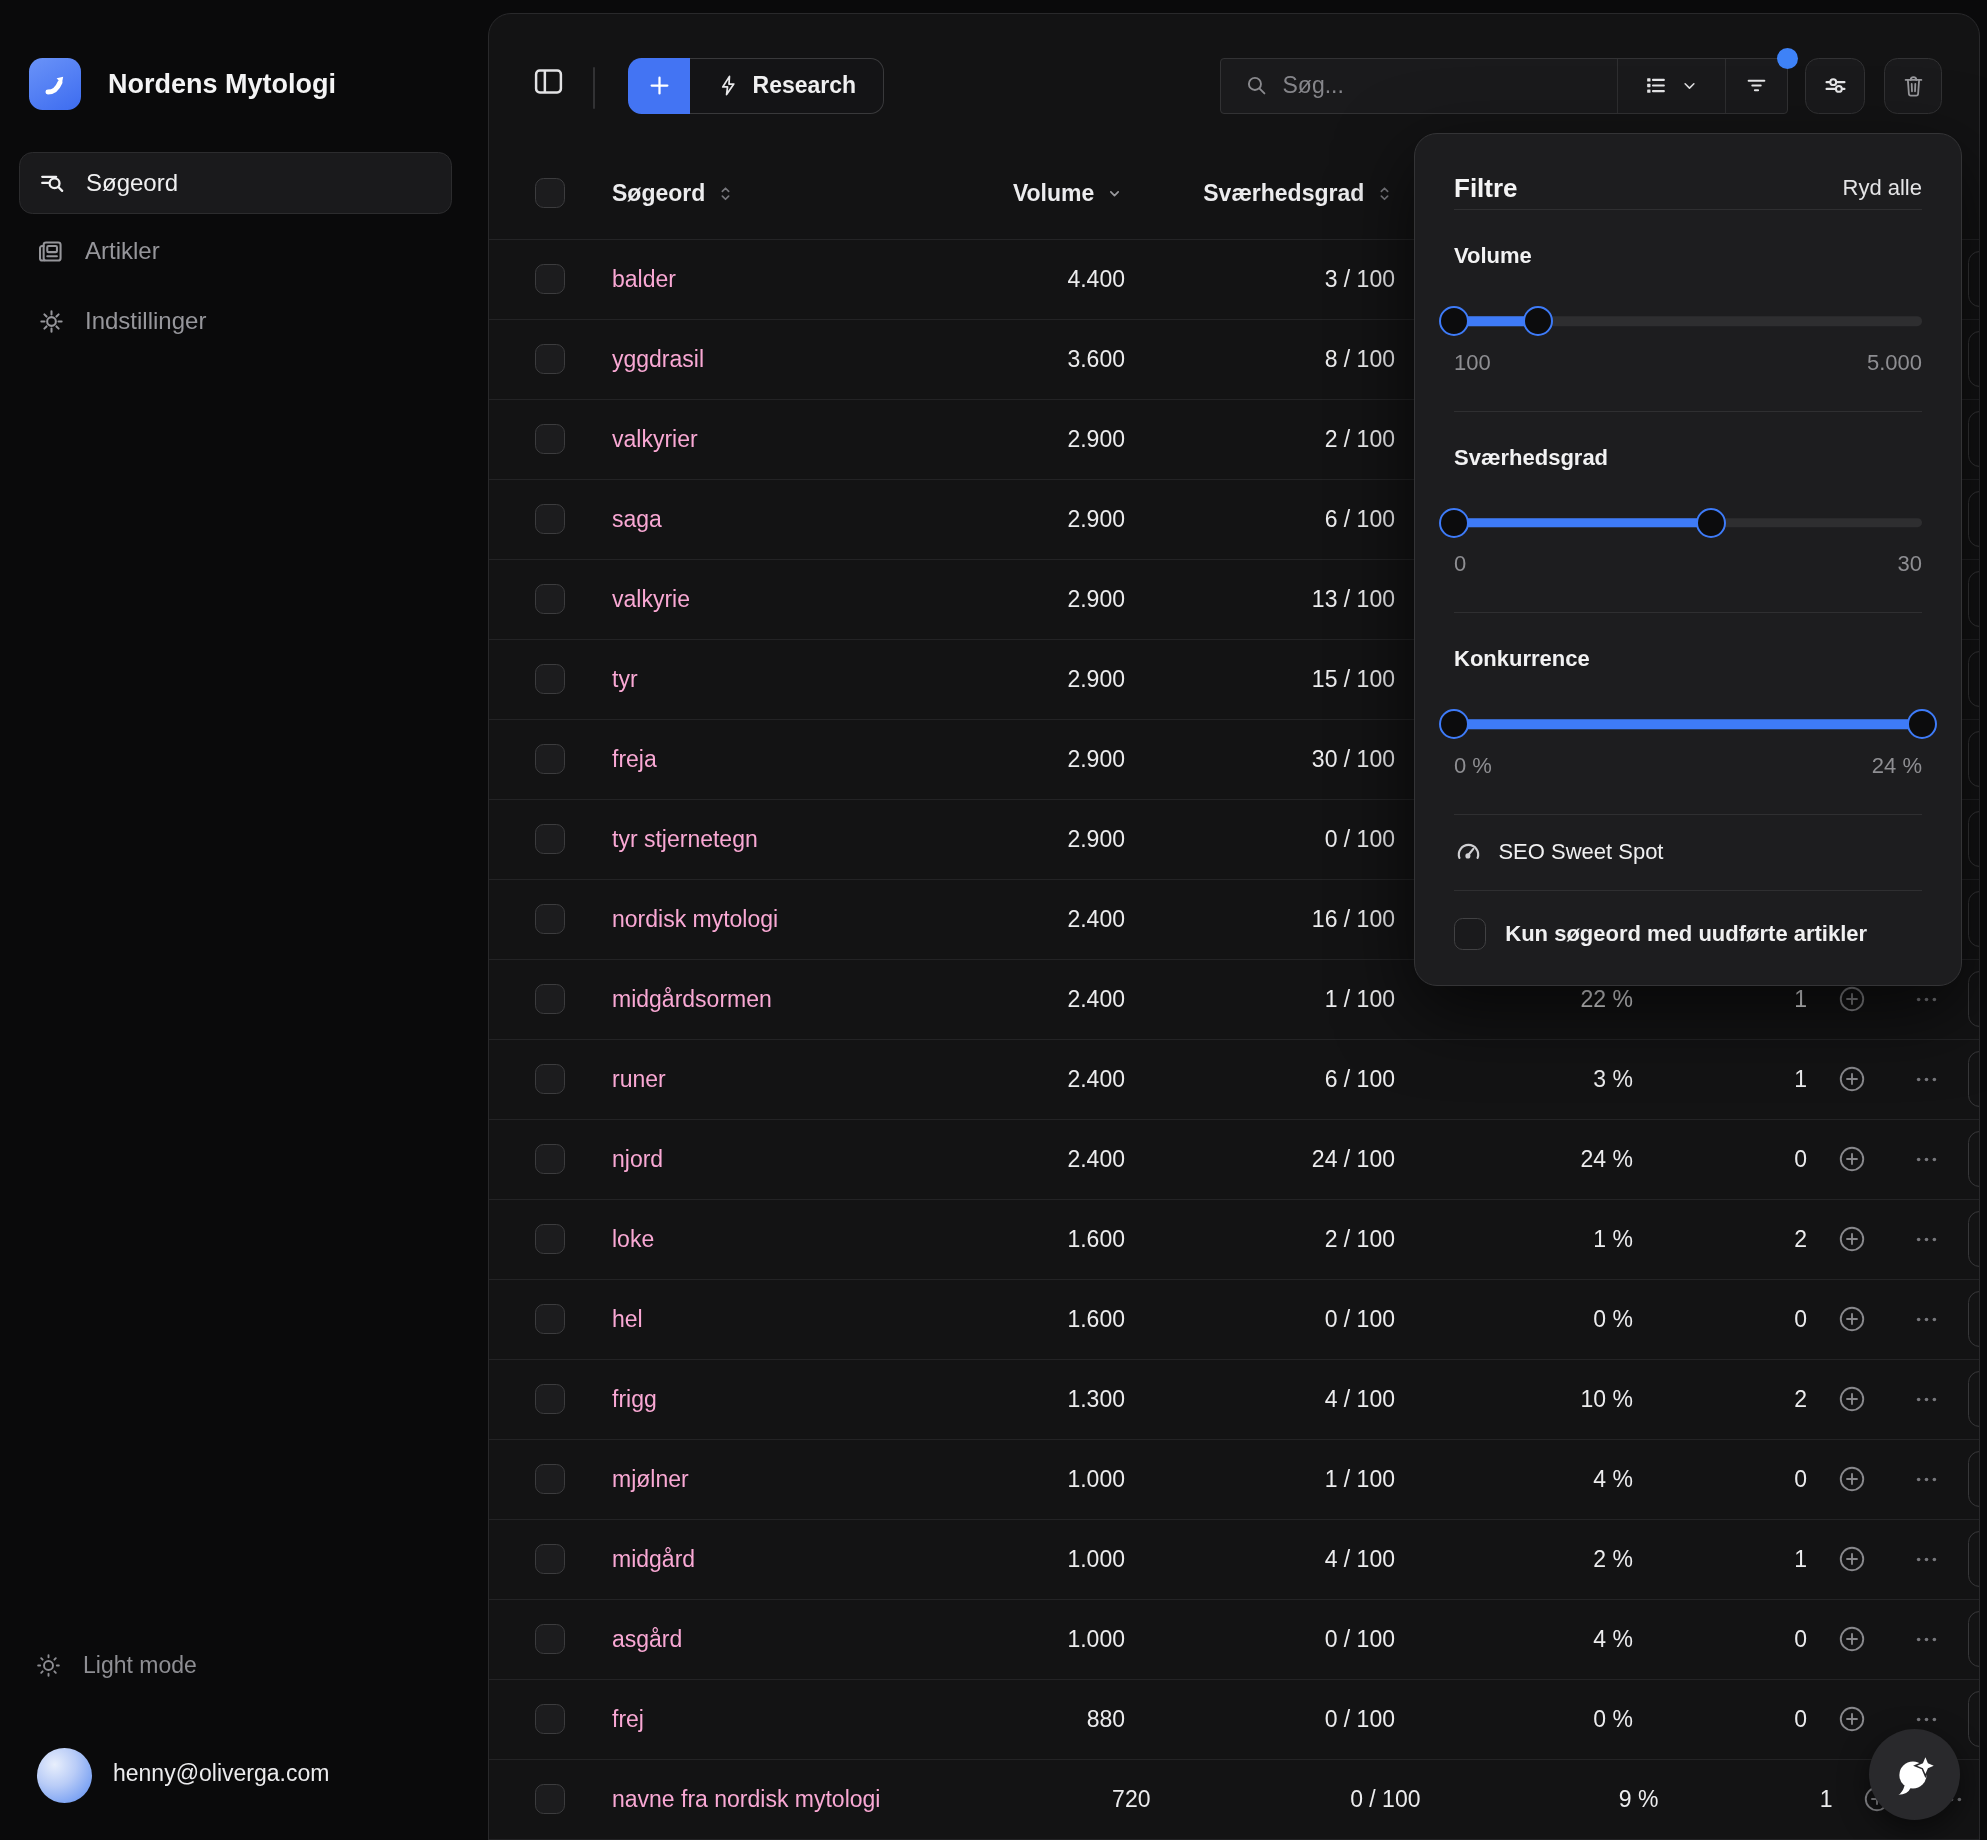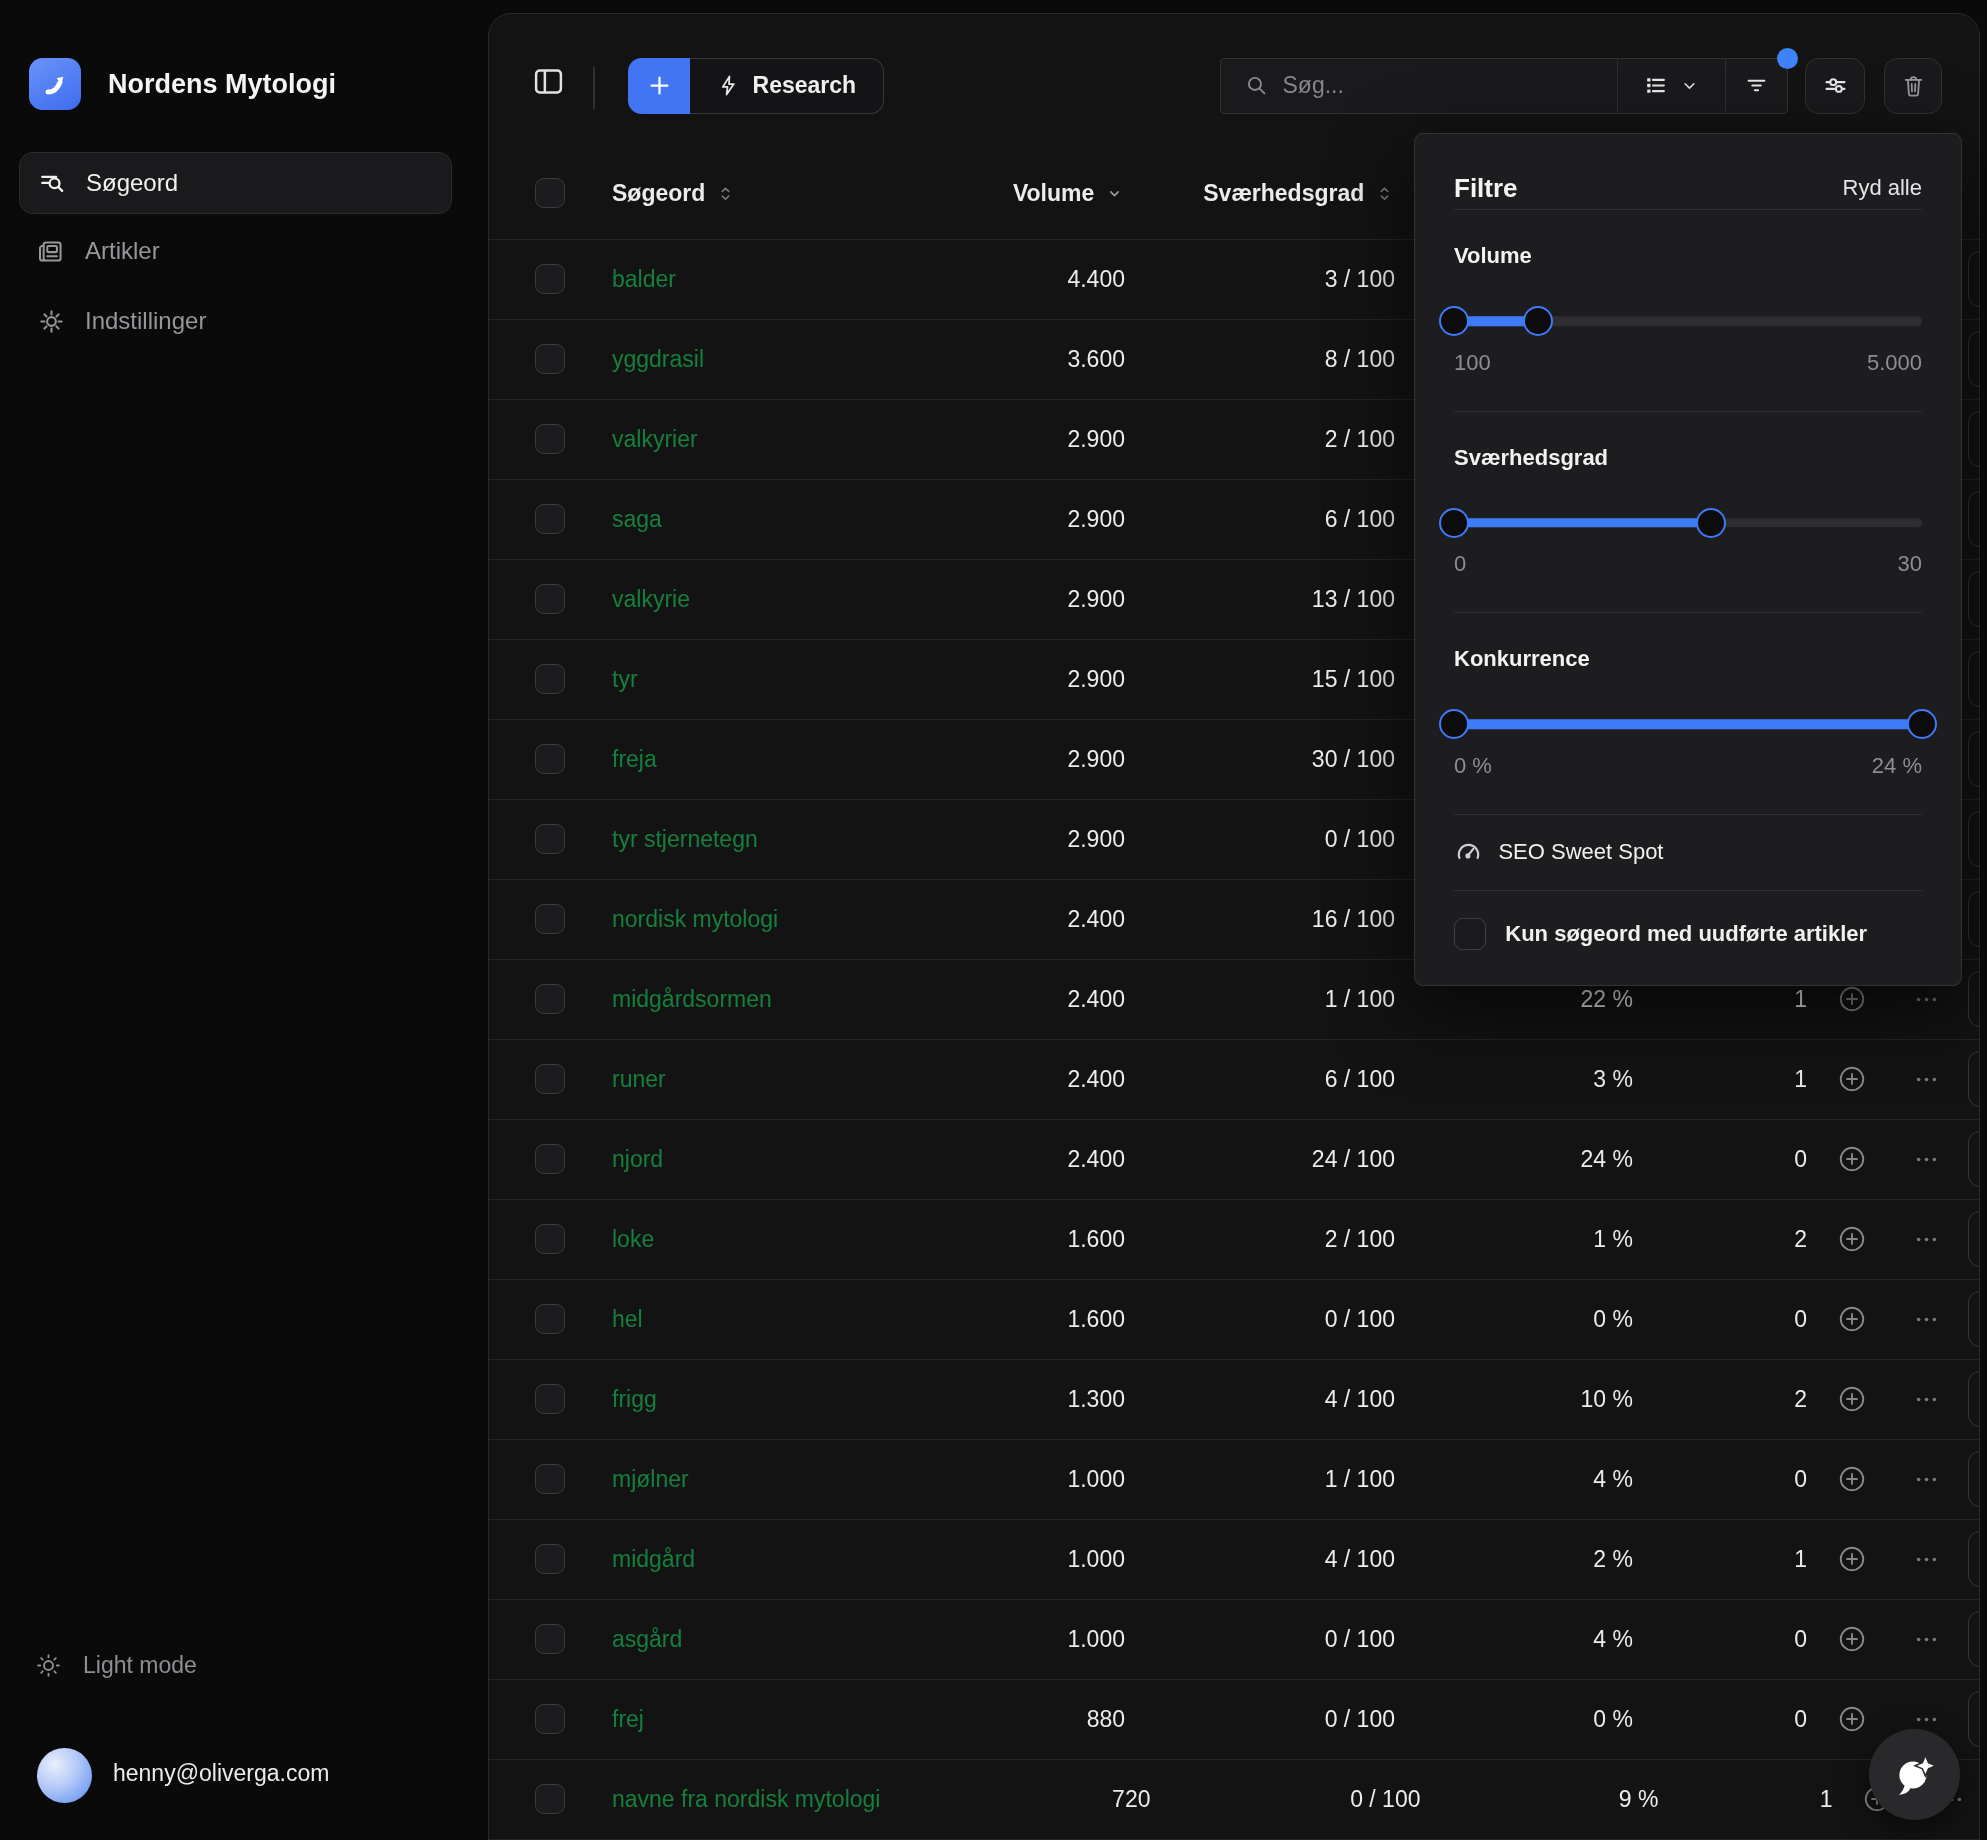--- a/index.html
+++ b/index.html
@@ -61,28 +61,28 @@
 
   
   .grid-cols{display:grid;grid-template-columns:46px 30px 47px 1fr 270px 270px 238px 174px 90px 58px 24px;align-items:center;}
   .thead{position:absolute;left:0;top:123px;width:100%;height:103px;border-bottom:1px solid var(--sep);padding-top:11.6px;}
   .th{display:flex;align-items:center;gap:9.7px;font-size:23px;font-weight:600;color:#ececee;cursor:pointer;}
   .th.right{justify-content:flex-end;}
   .tbody{position:absolute;left:0;top:226px;width:100%;}
   .trow{height:80px;border-bottom:1px solid #232325;}
   .cb{width:30px;height:30px;border-radius:8.7px;border:1.4px solid #3c3c3e;background:#1c1c1e;cursor:pointer;}
   .cell{font-size:23px;color:#ececee;font-variant-numeric:tabular-nums;white-space:nowrap;}
-  .cell.kw{color:#15803d;}
+  .cell.kw{color:#f9a8d4;}
   .cell.num{text-align:right;}
   .iconcell{display:flex;align-items:center;justify-content:center;cursor:pointer;}
   .edgewrap{position:relative;height:56px;}
   .edge{position:absolute;left:12.6px;top:0;width:39px;height:56px;border:1.4px solid #38383a;border-radius:11.6px;cursor:pointer;}
 
   
-  .panel{position:absolute;left:1414px;top:133px;width:548px;height:853px;background:var(--panel);border:1px solid #343436;border-radius:9px;box-shadow:0 25px 77px rgba(0,0,0,.65);padding:0 39px;z-index:30;}
+  .panel{position:absolute;left:1414px;top:133px;width:548px;height:853px;background:var(--panel);border:1px solid #343436;border-radius:23px;box-shadow:0 25px 77px rgba(0,0,0,.65);padding:0 39px;z-index:30;}
   .panel-head{display:flex;align-items:center;justify-content:space-between;padding-top:33px;height:75px;}
   .panel-title{font-size:26px;font-weight:700;color:#f4f4f5;}
   .panel-clear{font-size:22px;font-weight:500;color:#e4e4e6;cursor:pointer;}
   .fdivider{height:1px;background:#2f2f31;width:100%;}
   .fsec{padding-top:33px;}
   .flabel{font-size:22px;font-weight:600;color:#f2f2f3;}
   .slider{position:relative;height:30px;margin-top:37px;}
   .track{position:absolute;left:0;right:0;top:50%;transform:translateY(-50%);height:9.7px;border-radius:5.8px;background:#2e2e30;}
   .fill{position:absolute;left:0;top:50%;transform:translateY(-50%);height:9.7px;border-radius:5.8px;background:var(--slider-blue);}
   .knob{position:absolute;top:50%;width:30px;height:30px;border-radius:50%;background:#0c0c0d;border:2.9px solid var(--slider-blue);transform:translate(-50%,-50%);cursor:pointer;}

